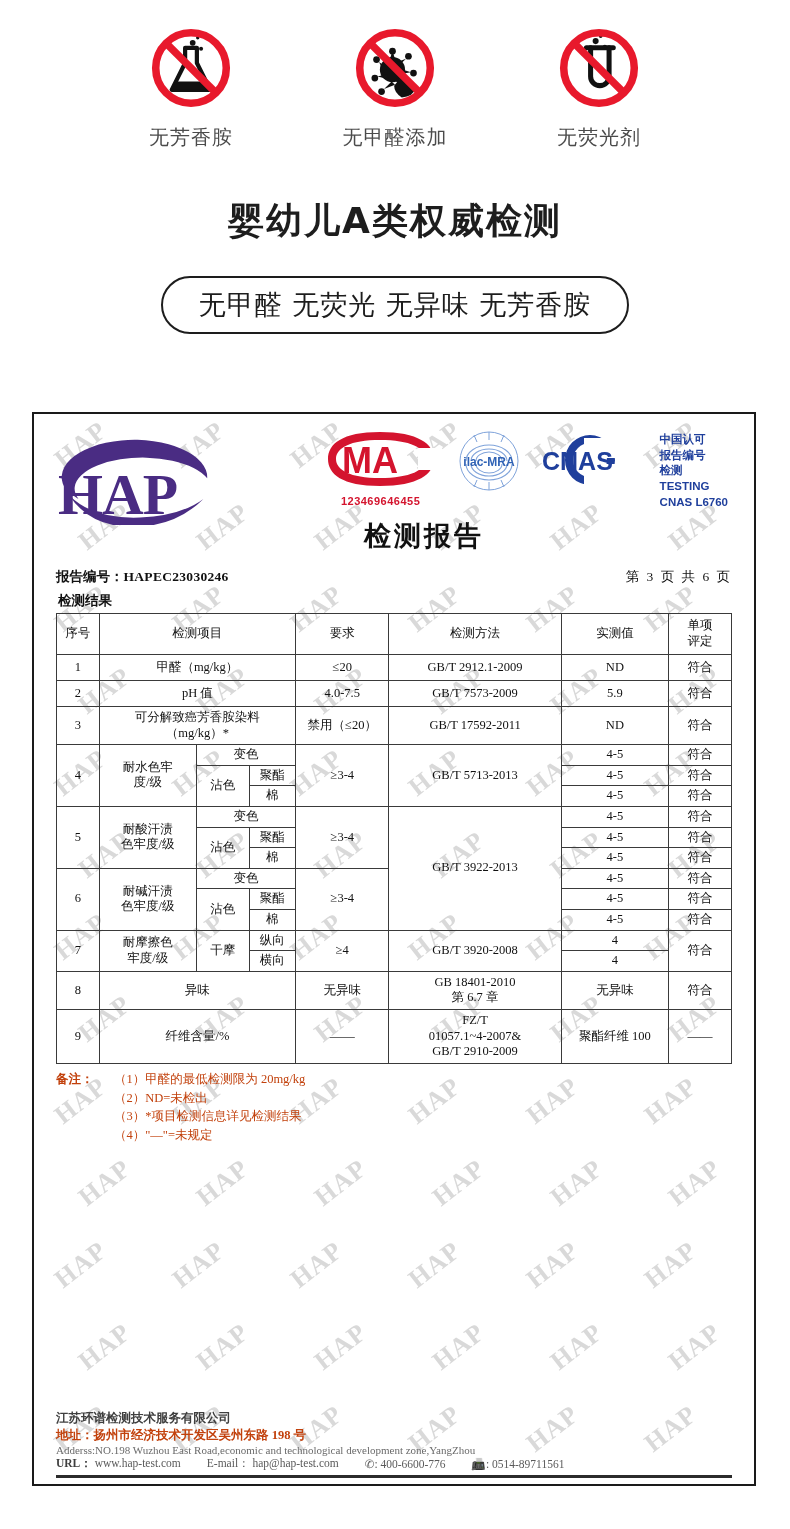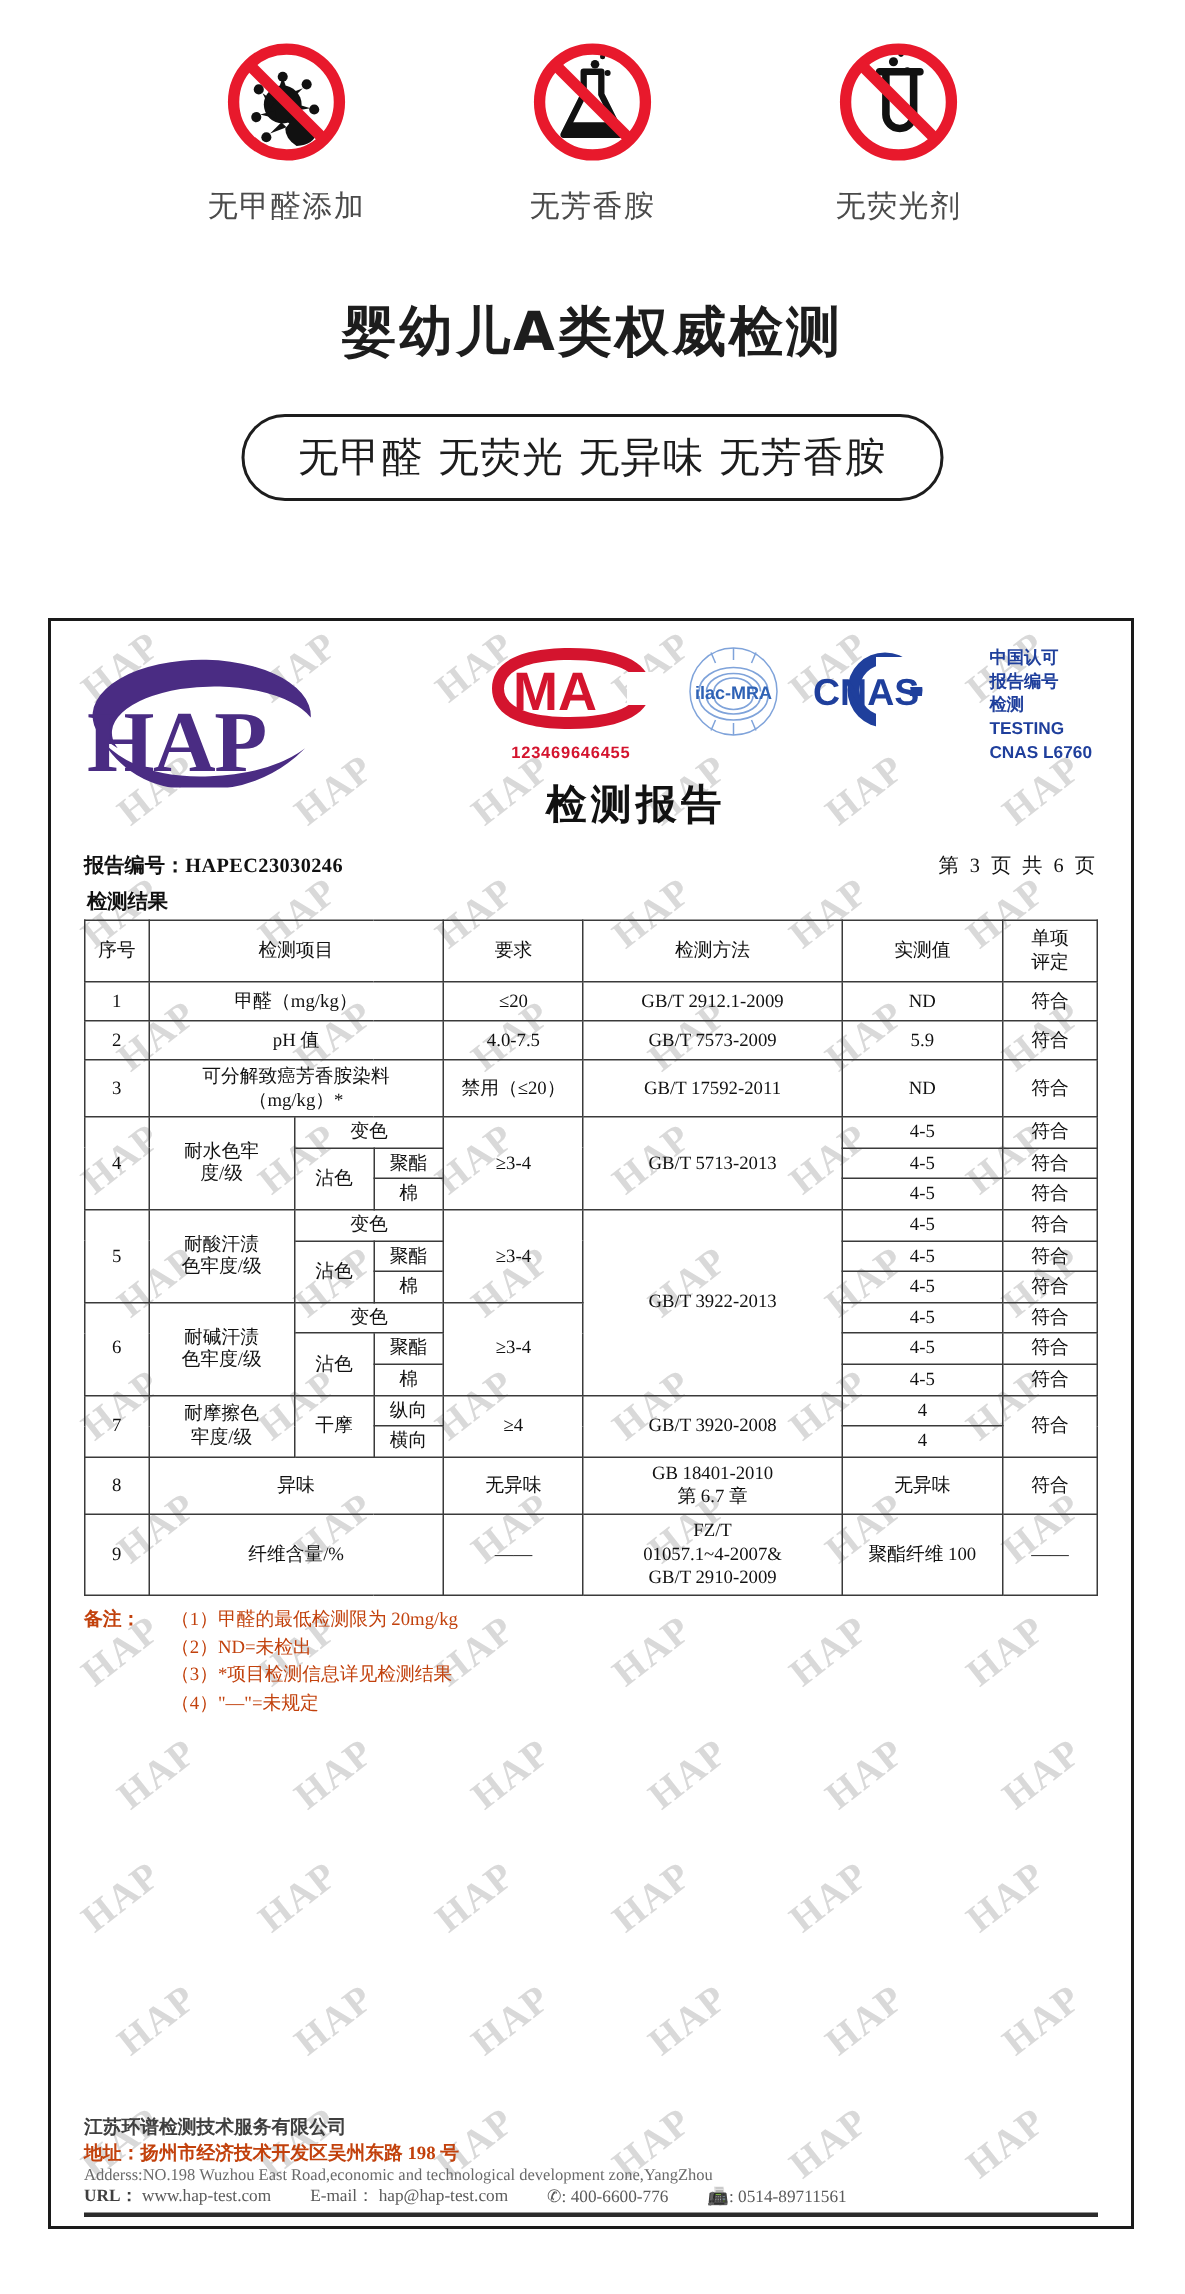--- a/index.html
+++ b/index.html
@@ -99,20 +99,37 @@
   .f2{font-size:12px;color:#5a5a5a;letter-spacing:.2px;}
   .f3{font-size:12.5px;font-weight:bold;color:#c2410c;}
   .f4{font-size:11px;color:#6a6a6a;}
   .f5{font-size:11.5px;color:#5a5a5a;display:flex;gap:26px;align-items:center;}
   .f5 b{color:#3f3f3f;}
 </style>
 </head>
 <body>
 
 <div class="promo">
+
+  <div class="promo-item">
+    <div class="ban">
+      <svg viewBox="0 0 100 100" width="84" height="84">
+        <g fill="none" stroke="#111" stroke-width="5" stroke-linejoin="round">
+          <path d="M43 26 h14 v18 l16 32 h-46 l16 -32 z"></path>
+        </g>
+        <path d="M34 66 h32 l6 10 h-44 z" fill="#111"></path>
+        <circle cx="52" cy="20" r="3.4" fill="#111"></circle>
+        <circle cx="62" cy="27" r="2.4" fill="#111"></circle>
+        <circle cx="58" cy="14" r="2" fill="#111"></circle>
+        <circle cx="50" cy="50" r="42" fill="none" stroke="#e8192c" stroke-width="9"></circle>
+        <line x1="20" y1="20" x2="80" y2="80" stroke="#e8192c" stroke-width="9"></line>
+      </svg>
+    </div>
+    <div class="promo-label">无芳香胺</div>
+  </div>
 
   <div class="promo-item">
     <div class="ban">
       <svg viewBox="0 0 100 100" width="84" height="84">
         <g fill="#111">
           <circle cx="47" cy="52" r="15"></circle>
           <path d="M47 30 l3 9 -6 0z"></path>
           <circle cx="47" cy="30" r="4"></circle>
           <circle cx="28" cy="40" r="4"></circle>
             <path d="M31 43 l10 7 -4 5z"></path>
@@ -126,37 +143,20 @@
             <path d="M69 55 l-12 2 -1 -6z"></path>
           <circle cx="62" cy="76" r="4"></circle>
             <path d="M59 73 l-9 -8 4 -4z"></path>
           <path d="M58 60 q14 2 16 14 q-2 10 -16 11 q-9 -6 -9 -14z"></path>
         </g>
         <circle cx="50" cy="50" r="42" fill="none" stroke="#e8192c" stroke-width="9"></circle>
         <line x1="20" y1="20" x2="80" y2="80" stroke="#e8192c" stroke-width="9"></line>
       </svg>
     </div>
     <div class="promo-label">无甲醛添加</div>
-  </div>
-
-  <div class="promo-item">
-    <div class="ban">
-      <svg viewBox="0 0 100 100" width="84" height="84">
-        <g fill="none" stroke="#111" stroke-width="5" stroke-linejoin="round">
-          <path d="M43 26 h14 v18 l16 32 h-46 l16 -32 z"></path>
-        </g>
-        <path d="M34 66 h32 l6 10 h-44 z" fill="#111"></path>
-        <circle cx="52" cy="20" r="3.4" fill="#111"></circle>
-        <circle cx="62" cy="27" r="2.4" fill="#111"></circle>
-        <circle cx="58" cy="14" r="2" fill="#111"></circle>
-        <circle cx="50" cy="50" r="42" fill="none" stroke="#e8192c" stroke-width="9"></circle>
-        <line x1="20" y1="20" x2="80" y2="80" stroke="#e8192c" stroke-width="9"></line>
-      </svg>
-    </div>
-    <div class="promo-label">无芳香胺</div>
   </div>
 
   <div class="promo-item">
     <div class="ban">
       <svg viewBox="0 0 100 100" width="84" height="84">
         <path d="M40 26 v34 a11 11 0 0 0 22 0 v-34" fill="none" stroke="#111" stroke-width="6" stroke-linecap="round"></path>
         <line x1="35" y1="26" x2="67" y2="26" stroke="#111" stroke-width="6" stroke-linecap="round"></line>
         <circle cx="46" cy="18" r="3.6" fill="#111"></circle>
         <circle cx="57" cy="25" r="2.6" fill="#111"></circle>
         <circle cx="52" cy="12" r="2.2" fill="#111"></circle>

